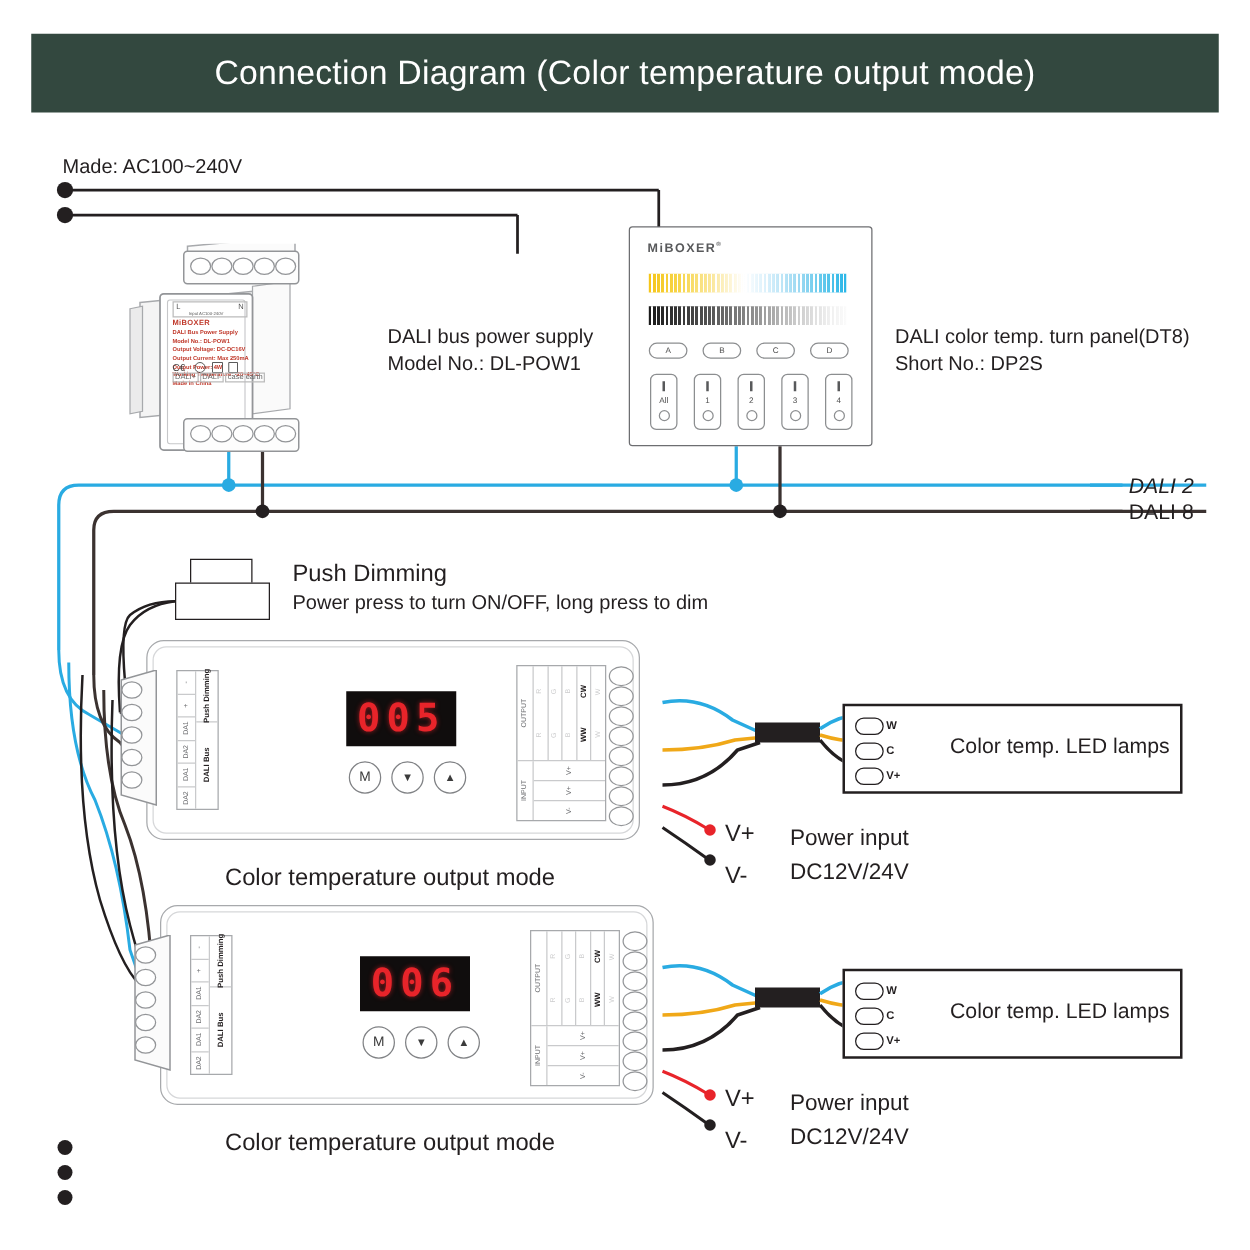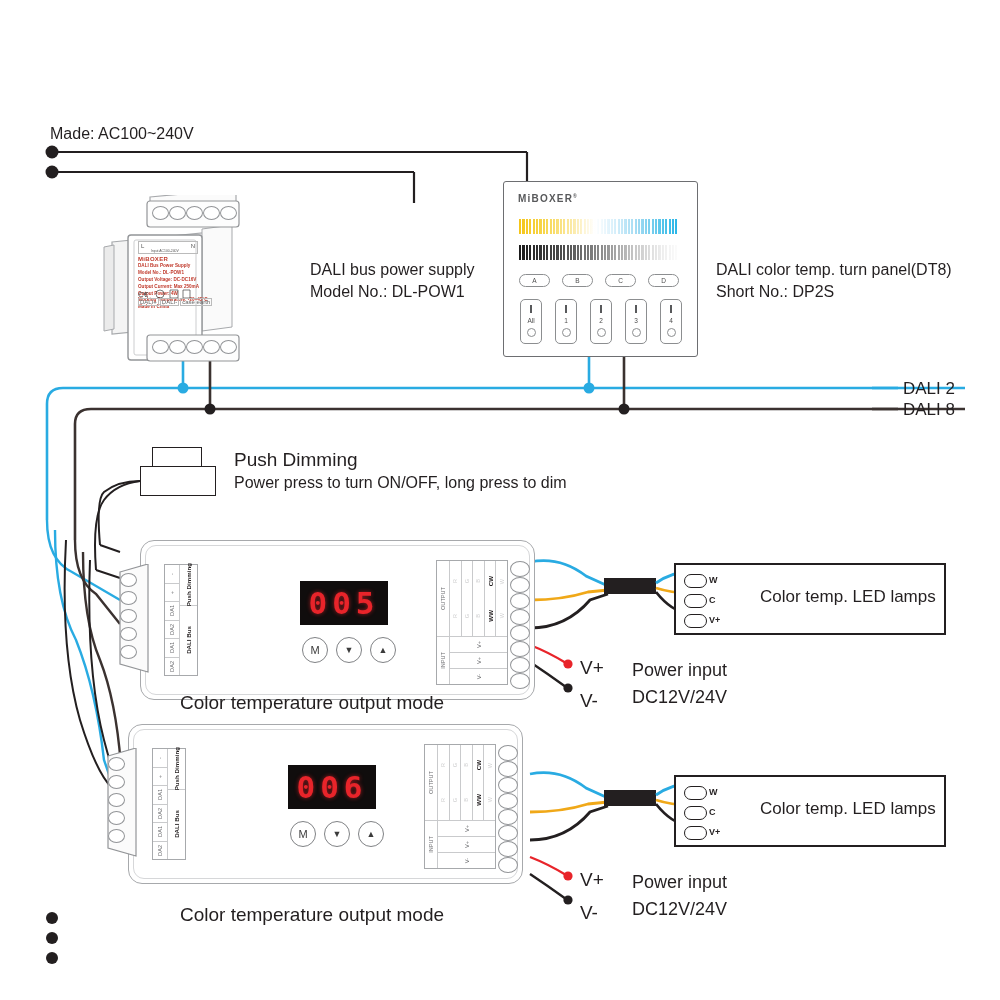--- a/index.html
+++ b/index.html
@@ -88,20 +88,23 @@
   #pbTop { left:152px; top:447px; width:50px; height:22px; border:1.4px solid #231f20; background:#fff; }
   #pbBody { left:140px; top:466px; width:76px; height:30px; border:1.4px solid #231f20; background:#fff; }
 
   .dot3 { position:absolute; width:12px; height:12px; border-radius:50%; background:#231f20; }
 </style>
 </head>
 <body>
 
 <div id="stage">
 
+  <div class="abs" id="header">
+    <div class="htxt">Connection Diagram (Color temperature output mode)</div>
+  </div>
 
   <svg class="layer">
 
     <line x1="52" y1="152" x2="527" y2="152" stroke="#231f20" stroke-width="2.2"></line>
     <line x1="527" y1="152" x2="527" y2="203" stroke="#231f20" stroke-width="2.2"></line>
     <line x1="52" y1="172" x2="414" y2="172" stroke="#231f20" stroke-width="2.2"></line>
     <line x1="414" y1="172" x2="414" y2="203" stroke="#231f20" stroke-width="2.2"></line>
     <circle cx="52" cy="152" r="6.5" fill="#231f20"></circle>
     <circle cx="52" cy="172" r="6.5" fill="#231f20"></circle>
 
@@ -272,29 +275,29 @@
     <div class="swbtn" style="left:156px; top:117px;">
       <div class="bar"></div>
       <div class="num">4</div>
       <div class="dot"></div>
     </div>
   </div>
 
   <div class="abs lbl med" style="left:716px; top:259px;">DALI color temp. turn panel(DT8)</div>
   <div class="abs lbl med" style="left:716px; top:281px;">Short No.: DP2S</div>
 
-  <div class="abs lbl big" style="left:903px; top:378px;">DALI 2</div>
+  <div class="abs lbl big" style="left:903px; top:378px;font-style:italic;">DALI 2</div>
   <div class="abs lbl big" style="left:903px; top:399px;">DALI 8</div>
 
   <div class="abs" id="pbTop"></div>
   <div class="abs" id="pbBody"></div>
   <div class="abs lbl" style="left:234px; top:447px; font-size:19px;">Push Dimming</div>
   <div class="abs lbl" style="left:234px; top:472px; font-size:16px;">Power press to turn ON/OFF, long press to dim</div>
 
-  <div class="abs ctrl" style="left:140px; top:512px;margin-top:28px;">
+  <div class="abs ctrl" style="left:117px; top:512px;">
     <div class="ctrlShell"></div>
 
     <svg style="position:absolute; left:-22px; top:24px;" width="52" height="110">
       <path d="M 2 8 L 30 0 L 30 108 L 2 100 Z" fill="#fbfbfb" stroke="#939598" stroke-width="1.2"></path>
     </svg>
     <div class="lscrew" style="left:-20px; top:33px;"></div>
     <div class="lscrew" style="left:-20px; top:51px;"></div>
     <div class="lscrew" style="left:-20px; top:69px;"></div>
     <div class="lscrew" style="left:-20px; top:87px;"></div>
     <div class="lscrew" style="left:-20px; top:105px;"></div>

